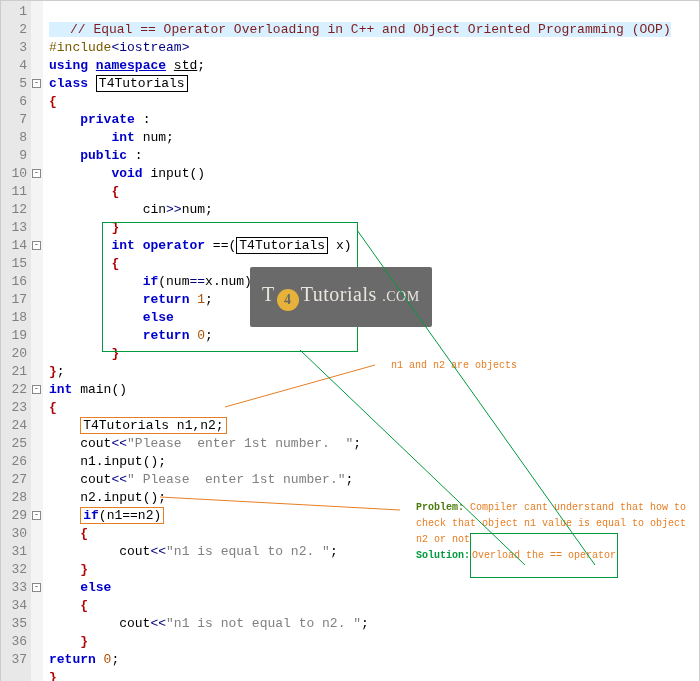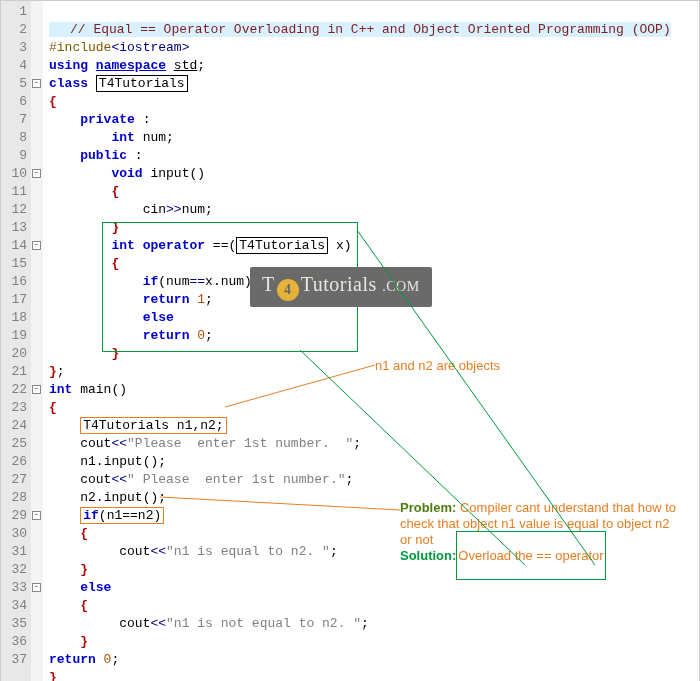--- a/index.html
+++ b/index.html
@@ -68,37 +68,38 @@
   .boxed-orange { border: 1px solid #e67e22; padding: 0 2px; }
   .boxed-green { border: 1px solid #009a3d; padding: 16px 1px; }
 
   .anno-box-green {
     position: absolute;
     border: 1px solid #009a3d;
     pointer-events: none;
   }
   .anno-text {
     position: absolute;
-    font-family: Liberation Sans, sans-serif;
-    font-size: 13px;
+    font-family: Liberation Mono, monospace;
+    font-size: 10px;
     line-height: 16px;
+    margin-left: 16px;
   }
   .orange { color: #e67e22; }
   .green { color: #009a3d; }
   .red { color: #4d7c0f; font-weight: bold; }
 
   .watermark {
     position: absolute;
     left: 250px;
     top: 267px;
     font-family: Georgia, "Times New Roman", serif;
     font-size: 20px;
     color: #e9e6de;
     background: #6a6a6a;
-    padding: 6px 12px;
+    padding: 16px 12px;
     border-radius: 2px;
     letter-spacing: 0.5px;
   }
   .watermark .circ {
     display: inline-block;
     width: 22px; height: 22px;
     border-radius: 50%;
     background: #e6b23a;
     color: #6a6a6a;
     text-align: center;

